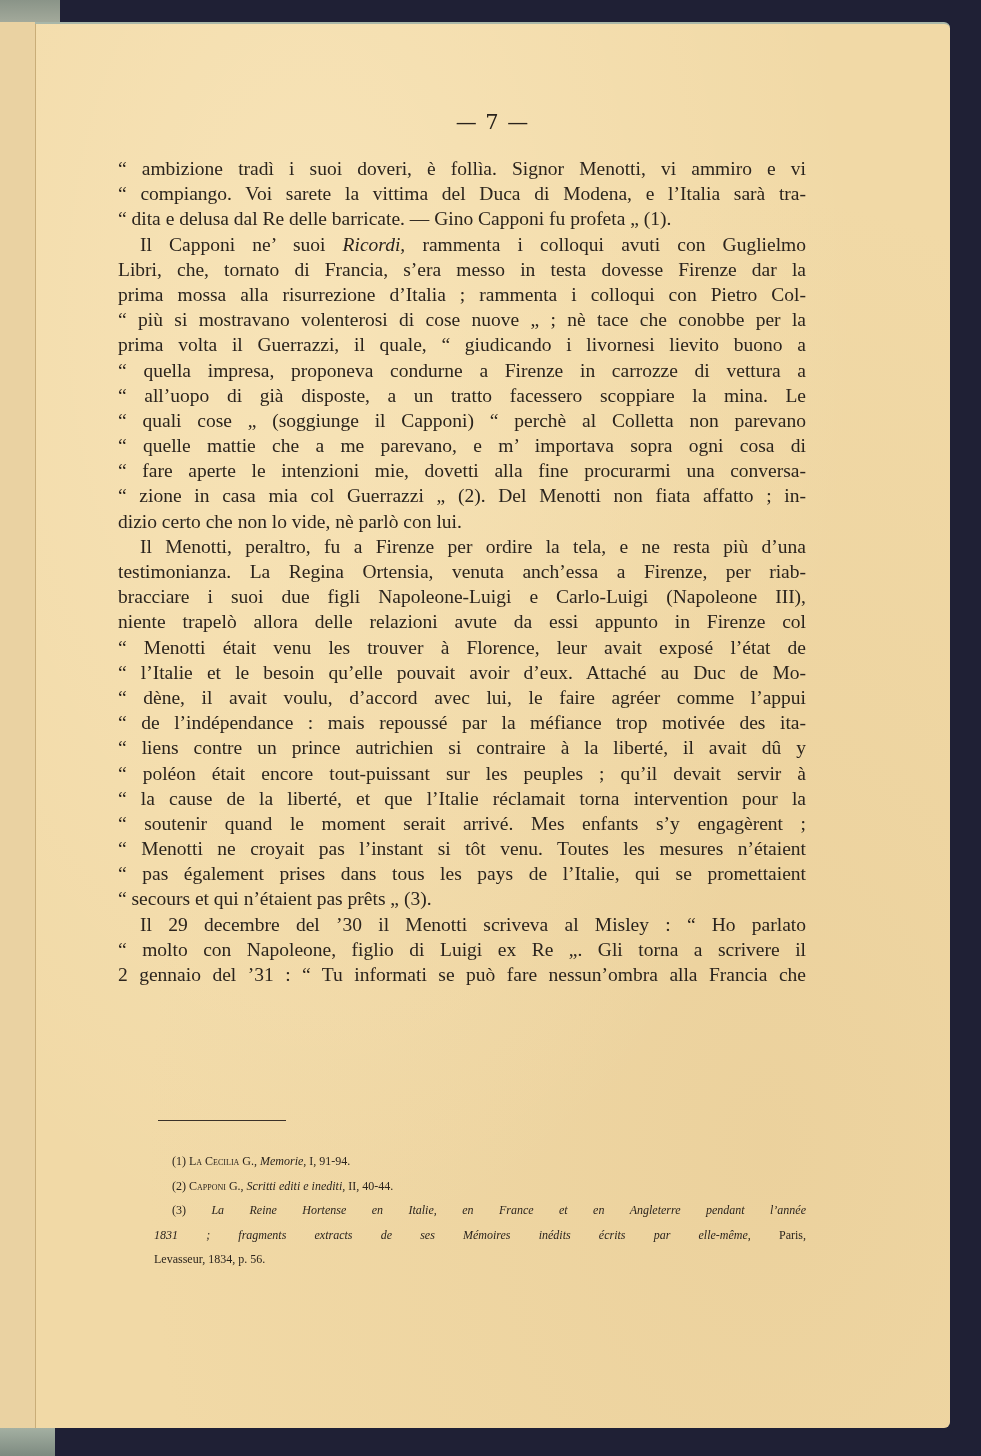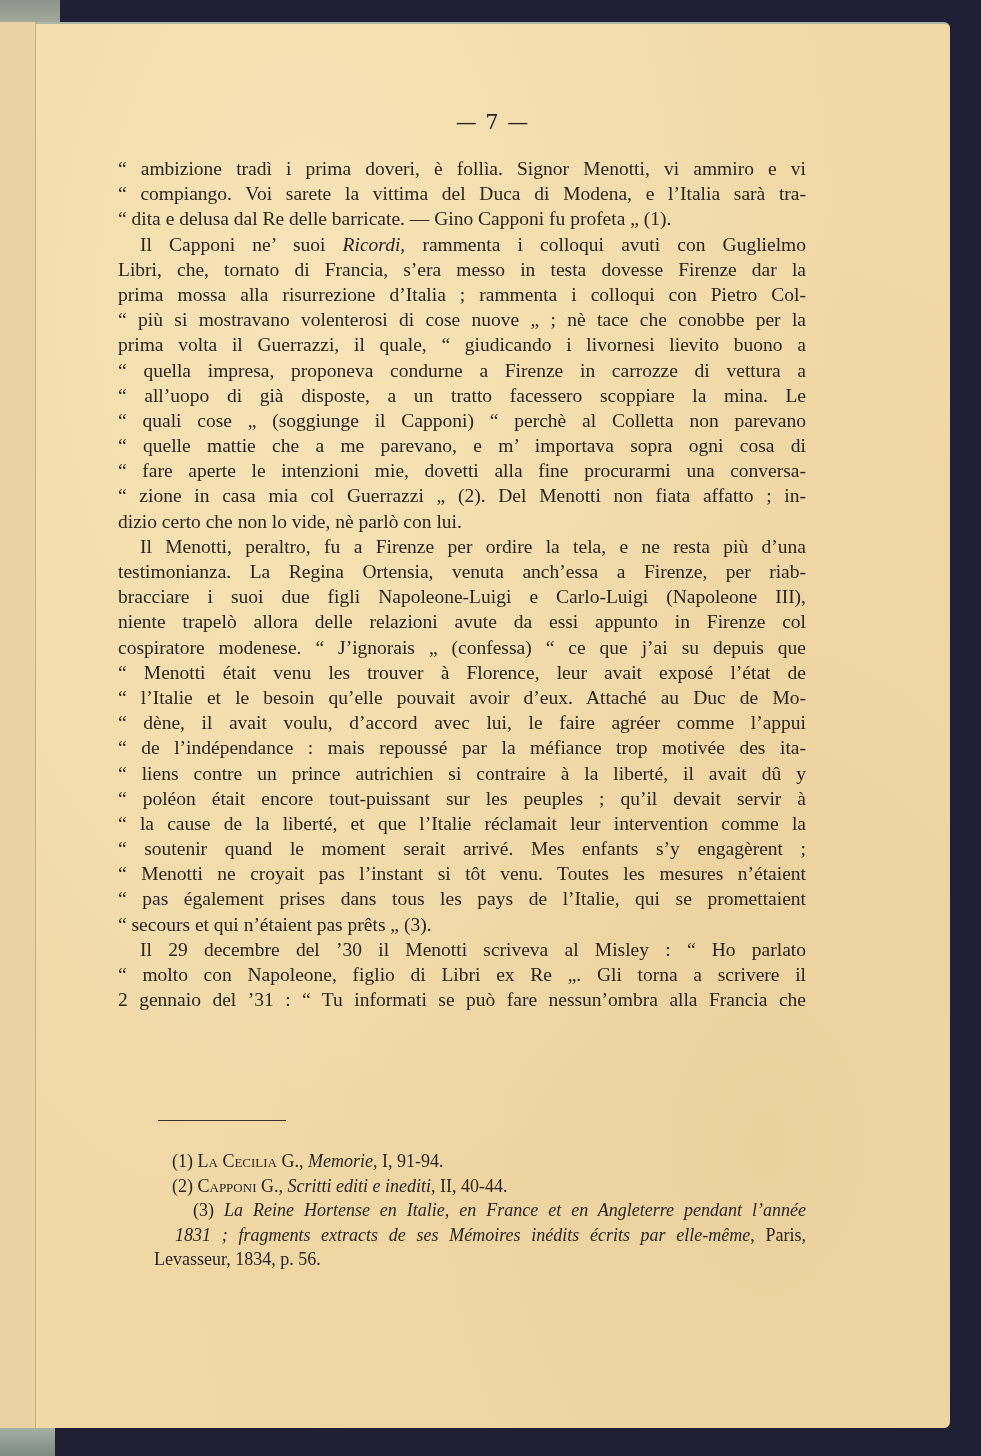--- a/index.html
+++ b/index.html
@@ -88,83 +88,81 @@
       width: 128px;
       height: 1px;
       background: #3a3128;
     }
     .footnotes {
       position: absolute;
       left: 119px;
       top: 1125px;
       width: 652px;
       font-family: "Liberation Serif", serif;
-      font-size: 18px;
+      font-size: 12px;
       line-height: 24.5px;
       color: #2b241d;
     }
     .fn-line {
       display: block;
       white-space: nowrap;
       height: 24.5px;
     }
     .fn-line.indent { padding-left: 18px; }
     .fn-line.just {
       text-align: justify;
       text-align-last: justify;
-      margin-left: 21px;
     }
     .sc { font-variant: small-caps; }
     em { font-style: italic; }
   </style>
 </head>
 <body>
 
 <div class="scan">
   <div class="book-edge-top"></div>
   <div class="prev-page"></div>
   <div class="book-edge-bottom"></div>
 
   <div class="page">
     <div class="page-number">— 7 —</div>
 
     <div class="body-text" id="body-text">
-        <span class="line">“ ambizione tradì i prima doveri, è follìa. Signor Menotti, vi ammiro e vi</span>
+        <span class="line">“ ambizione tradì i suoi doveri, è follìa. Signor Menotti, vi ammiro e vi</span>
         <span class="line">“ compiango. Voi sarete la vittima del Duca di Modena, e l’Italia sarà tra-</span>
         <span class="line last">“ dita e delusa dal Re delle barricate. — Gino Capponi fu profeta „ (1).</span>
         <span class="line indent">Il Capponi ne’ suoi <em>Ricordi,</em> rammenta i colloqui avuti con Guglielmo</span>
         <span class="line">Libri, che, tornato di Francia, s’era messo in testa dovesse Firenze dar la</span>
         <span class="line">prima mossa alla risurrezione d’Italia ; rammenta i colloqui con Pietro Col-</span>
         <span class="line">“ più si mostravano volenterosi di cose nuove „ ; nè tace che conobbe per la</span>
         <span class="line">prima volta il Guerrazzi, il quale, “ giudicando i livornesi lievito buono a</span>
         <span class="line">“ quella impresa, proponeva condurne a Firenze in carrozze di vettura a</span>
         <span class="line">“ all’uopo di già disposte, a un tratto facessero scoppiare la mina. Le</span>
         <span class="line">“ quali cose „ (soggiunge il Capponi) “ perchè al Colletta non parevano</span>
         <span class="line">“ quelle mattie che a me parevano, e m’ importava sopra ogni cosa di</span>
         <span class="line">“ fare aperte le intenzioni mie, dovetti alla fine procurarmi una conversa-</span>
         <span class="line">“ zione in casa mia col Guerrazzi „ (2). Del Menotti non fiata affatto ; in-</span>
         <span class="line last">dizio certo che non lo vide, nè parlò con lui.</span>
         <span class="line indent">Il Menotti, peraltro, fu a Firenze per ordire la tela, e ne resta più d’una</span>
         <span class="line">testimonianza. La Regina Ortensia, venuta anch’essa a Firenze, per riab-</span>
         <span class="line">bracciare i suoi due figli Napoleone-Luigi e Carlo-Luigi (Napoleone III),</span>
         <span class="line">niente trapelò allora delle relazioni avute da essi appunto in Firenze col</span>
-        <span class="line">cospiratore modenese. “ J’ignorais „ (confessa) “ ce que j’ai su depuis que</span>
         <span class="line">“ Menotti était venu les trouver à Florence, leur avait exposé l’état de</span>
         <span class="line">“ l’Italie et le besoin qu’elle pouvait avoir d’eux. Attaché au Duc de Mo-</span>
         <span class="line">“ dène, il avait voulu, d’accord avec lui, le faire agréer comme l’appui</span>
         <span class="line">“ de l’indépendance : mais repoussé par la méfiance trop motivée des ita-</span>
         <span class="line">“ liens contre un prince autrichien si contraire à la liberté, il avait dû y</span>
         <span class="line">“ poléon était encore tout-puissant sur les peuples ; qu’il devait servir à</span>
-        <span class="line">“ la cause de la liberté, et que l’Italie réclamait leur intervention comme la</span>
+        <span class="line">“ la cause de la liberté, et que l’Italie réclamait torna intervention pour la</span>
         <span class="line">“ soutenir quand le moment serait arrivé. Mes enfants s’y engagèrent ;</span>
         <span class="line">“ Menotti ne croyait pas l’instant si tôt venu. Toutes les mesures n’étaient</span>
         <span class="line">“ pas également prises dans tous les pays de l’Italie, qui se promettaient</span>
         <span class="line last">“ secours et qui n’étaient pas prêts „ (3).</span>
         <span class="line indent">Il 29 decembre del ’30 il Menotti scriveva al Misley : “ Ho parlato</span>
-        <span class="line">“ molto con Napoleone, figlio di Libri ex Re „. Gli torna a scrivere il</span>
+        <span class="line">“ molto con Napoleone, figlio di Luigi ex Re „. Gli torna a scrivere il</span>
         <span class="line">2 gennaio del ’31 : “ Tu informati se può fare nessun’ombra alla Francia che</span>
       </div>
 
     <div class="footnote-rule"></div>
 
     <div class="footnotes">
       <span class="fn-line indent">
         <span>(1)</span>
         <span class="sc">La Cecilia G.,</span>
         <em>Memorie</em><span>, I, 91-94.</span>

